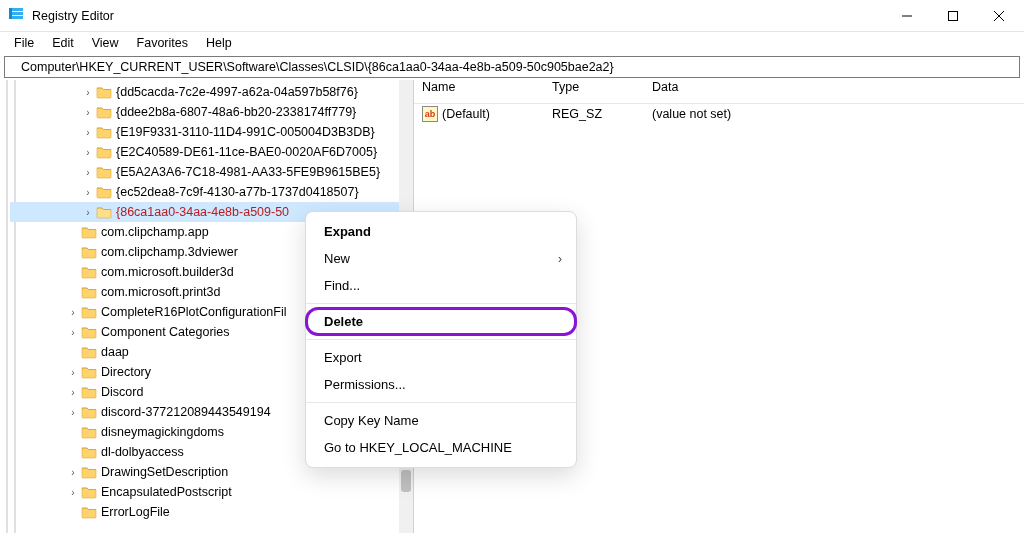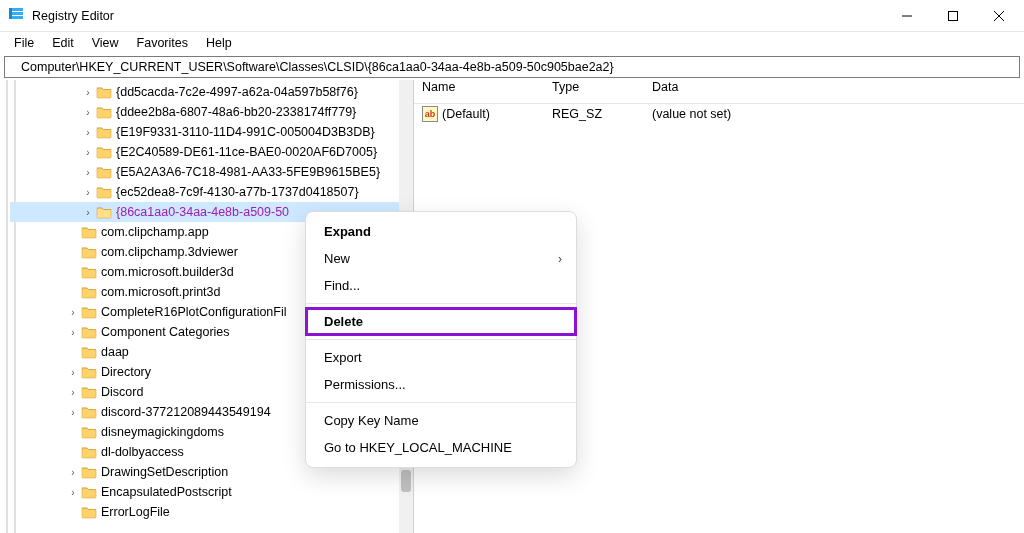--- a/index.html
+++ b/index.html
@@ -105,21 +105,21 @@
     flex: 0 0 auto;
   }
   .tree-row .label {
     font-size: 12.5px;
     overflow: hidden;
     text-overflow: ellipsis;
   }
   .tree-row.selected {
     background: #cde8ff;
   }
-  .tree-row.selected .label { color: #a21caf; }
+  .tree-row.selected .label { color: #b91c1c; }
   .tree-edge { 
     position: absolute;
     left: 6px; top: 0; bottom: 0; width: 2px;
     background: #e0e0e0;
   }
   .tree-edge.e2 { left: 14px; }
 
   
   .left-sb {
     position: absolute;
@@ -191,21 +191,21 @@
     position: absolute; right: 14px; top: 50%; transform: translateY(-50%);
     font-size: 12px; color: #444;
   }
   .ctxmenu .sep {
     height: 1px; background: #e6e6e6;
     margin: 4px 0;
   }
   .ctxmenu .item.highlight {
     outline: 3px solid #8a13d6;
     outline-offset: -2px;
-    border-radius: 0;
+    border-radius: 12px;
     font-weight: 600;
   }
 </style>
 </head>
 <body>
 
 <div class="titlebar">
   <span>
     <svg width="16" height="16" viewBox="0 0 16 16">
       <rect x="1" y="2" width="14" height="3" fill="#34aef2"></rect>

